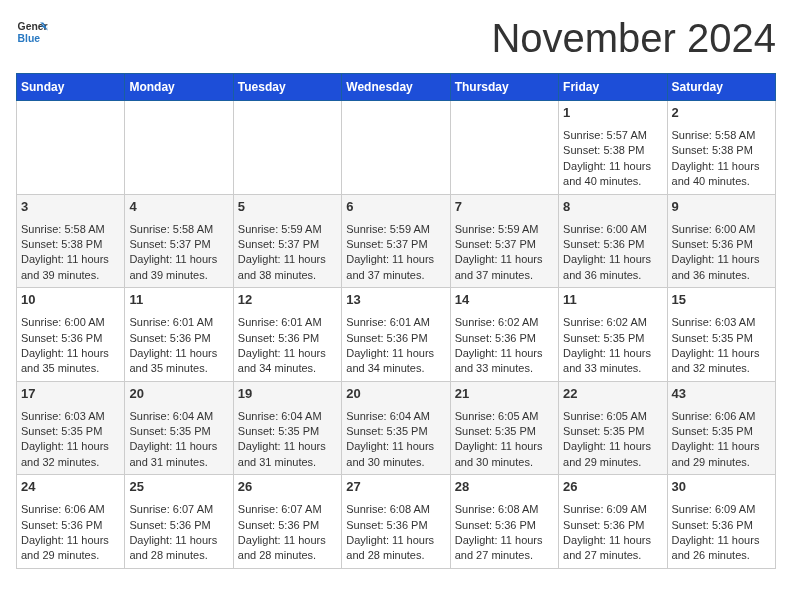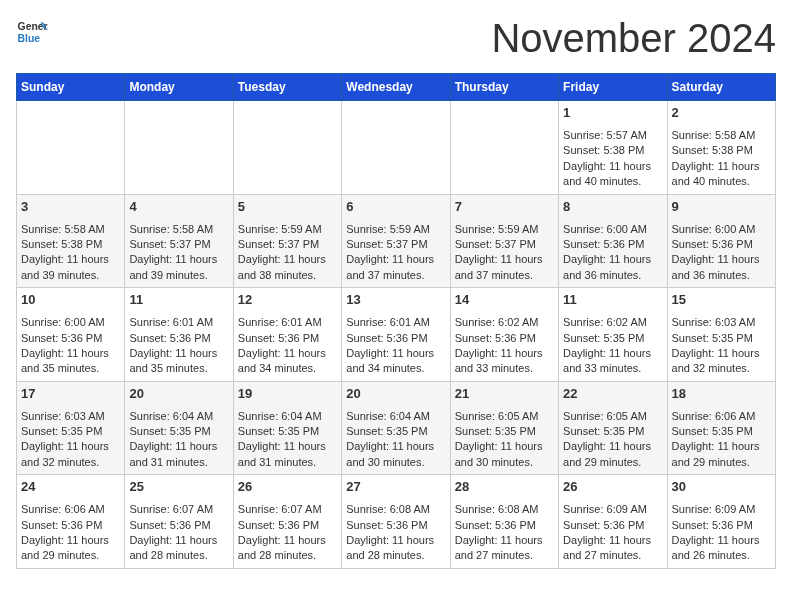--- a/index.html
+++ b/index.html
@@ -247,21 +247,21 @@
 Sunset: 5:35 PM
 Daylight: 11 hours and 30 minutes.</div>
         </td>
         <td>
           <span class="day-number">22</span>
           <div class="day-info" style="white-space: pre-line;">Sunrise: 6:05 AM
 Sunset: 5:35 PM
 Daylight: 11 hours and 29 minutes.</div>
         </td>
         <td>
-          <span class="day-number">18</span>
+          <span class="day-number">43</span>
           <div class="day-info" style="white-space: pre-line;">Sunrise: 6:06 AM
 Sunset: 5:35 PM
 Daylight: 11 hours and 29 minutes.</div>
         </td>
       </tr>
       <tr>
         <td>
           <span class="day-number">24</span>
           <div class="day-info" style="white-space: pre-line;">Sunrise: 6:06 AM
 Sunset: 5:36 PM

